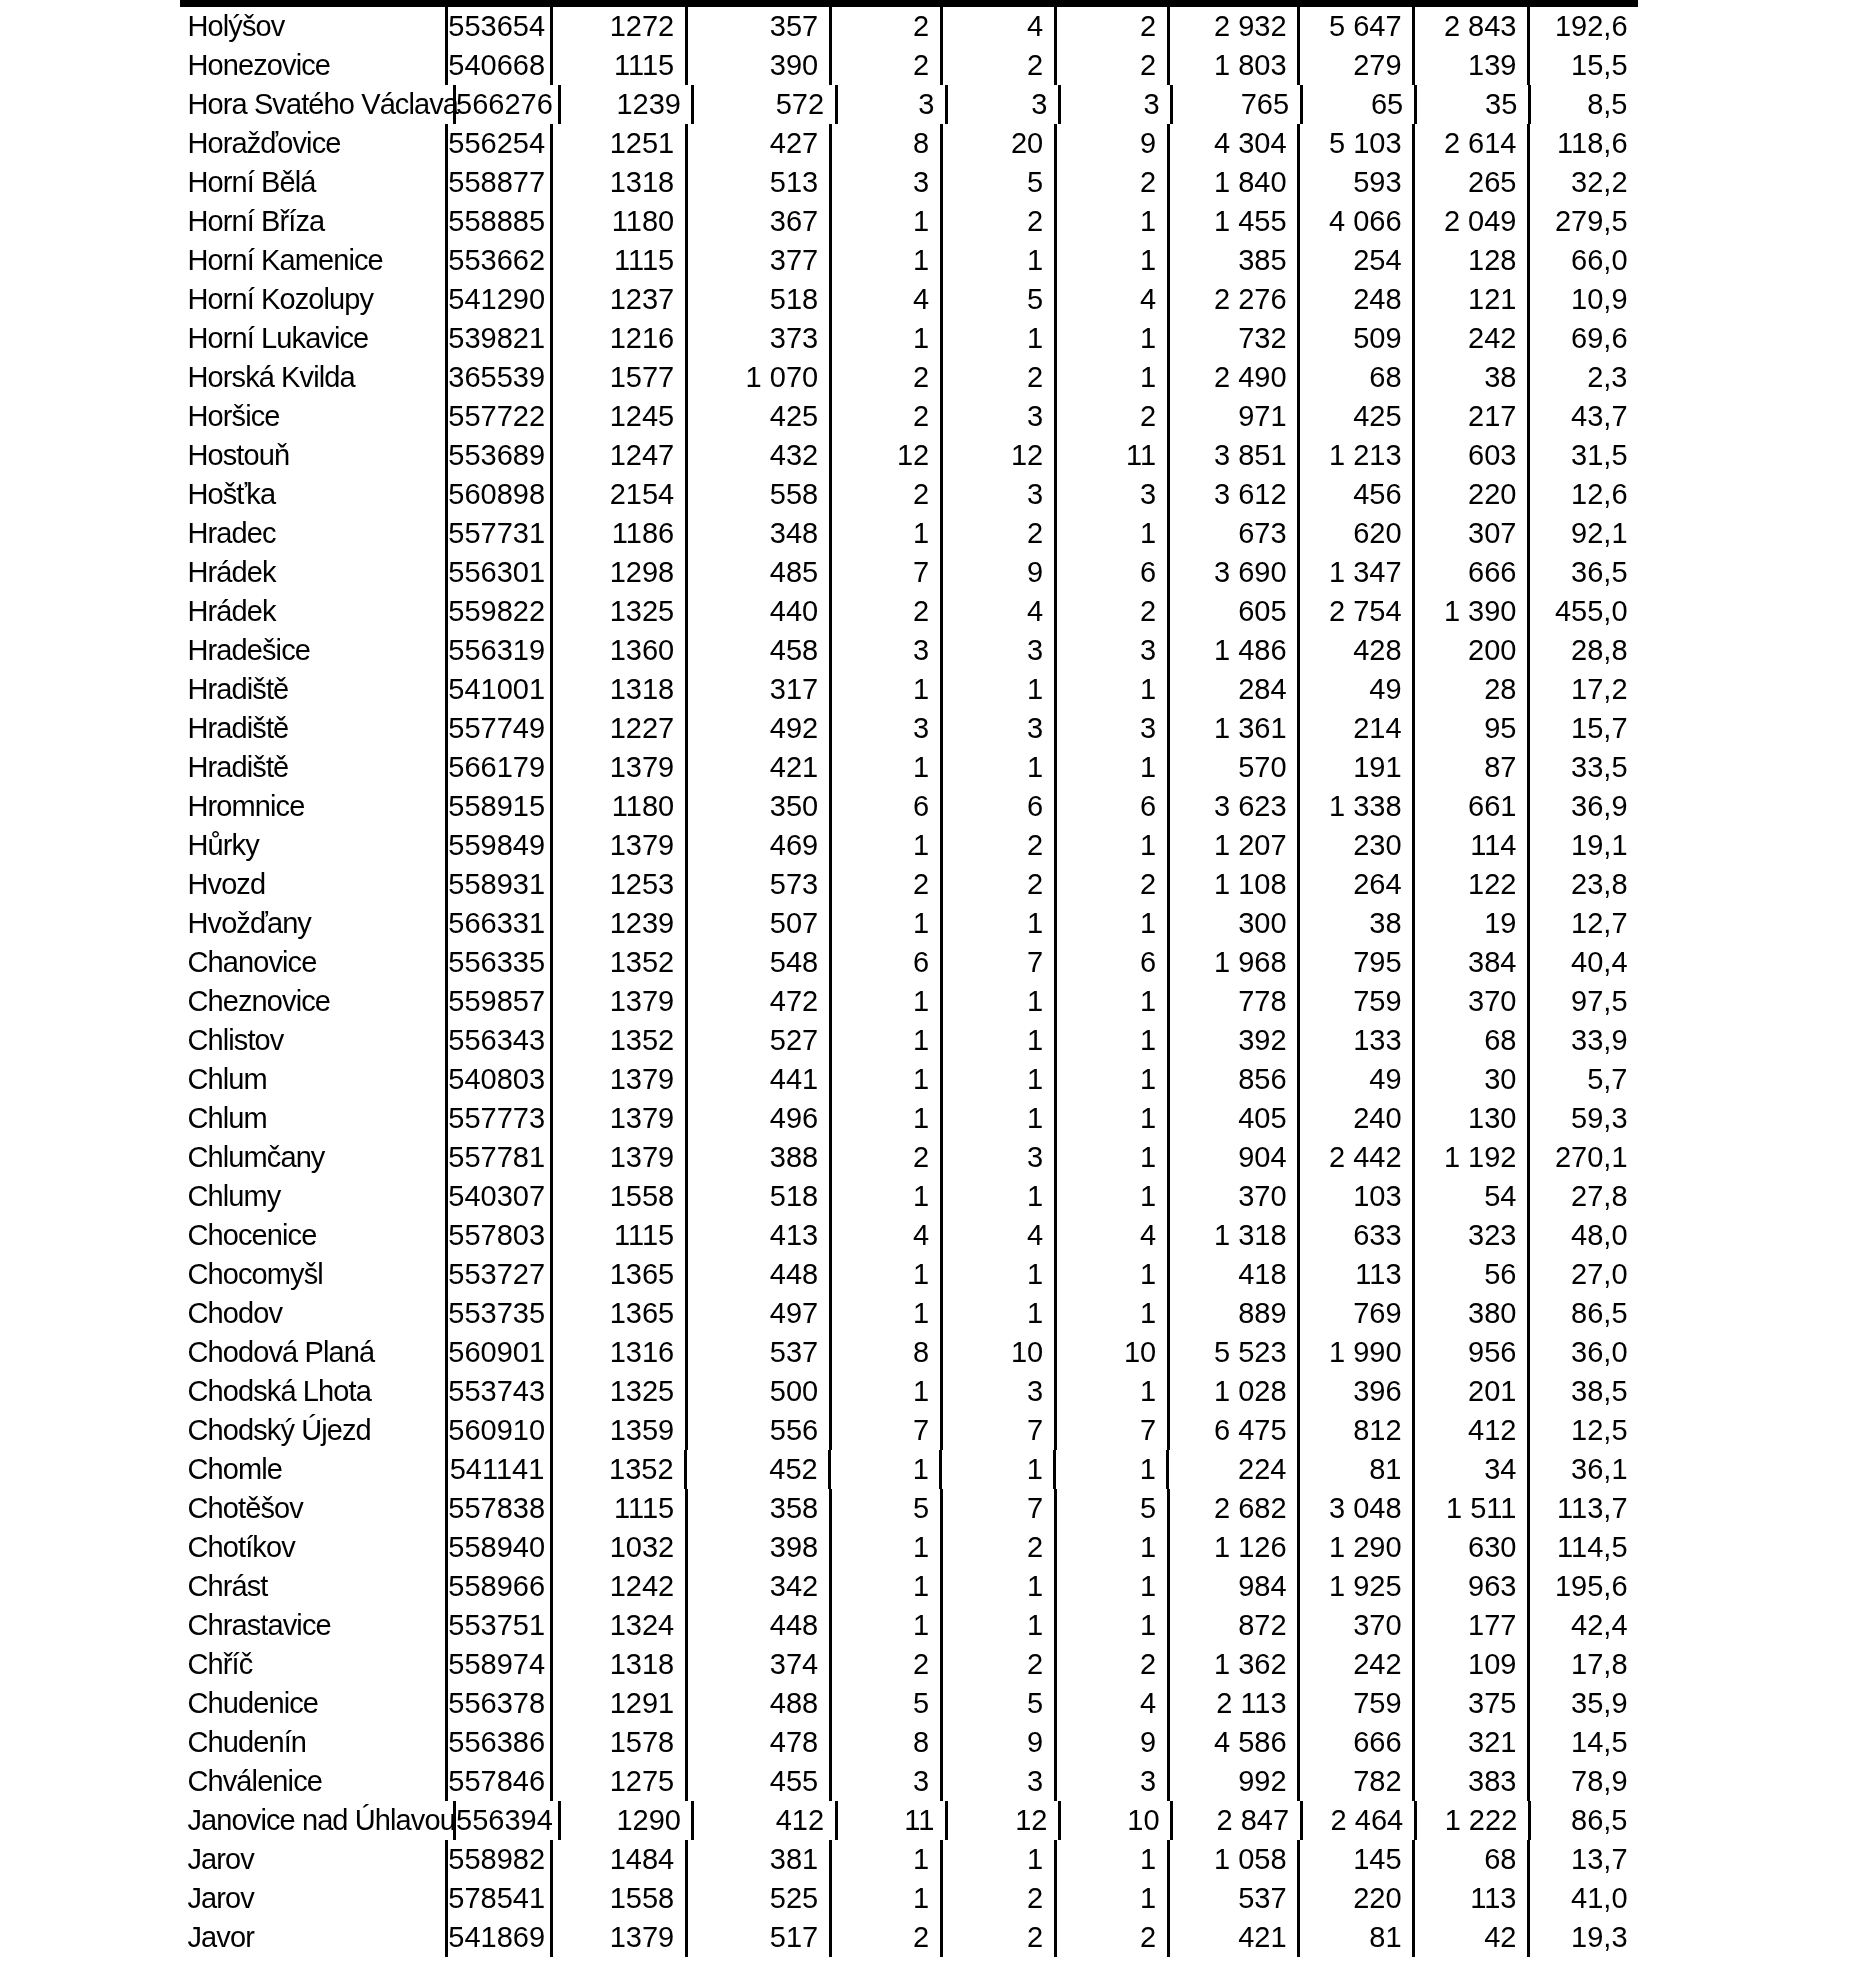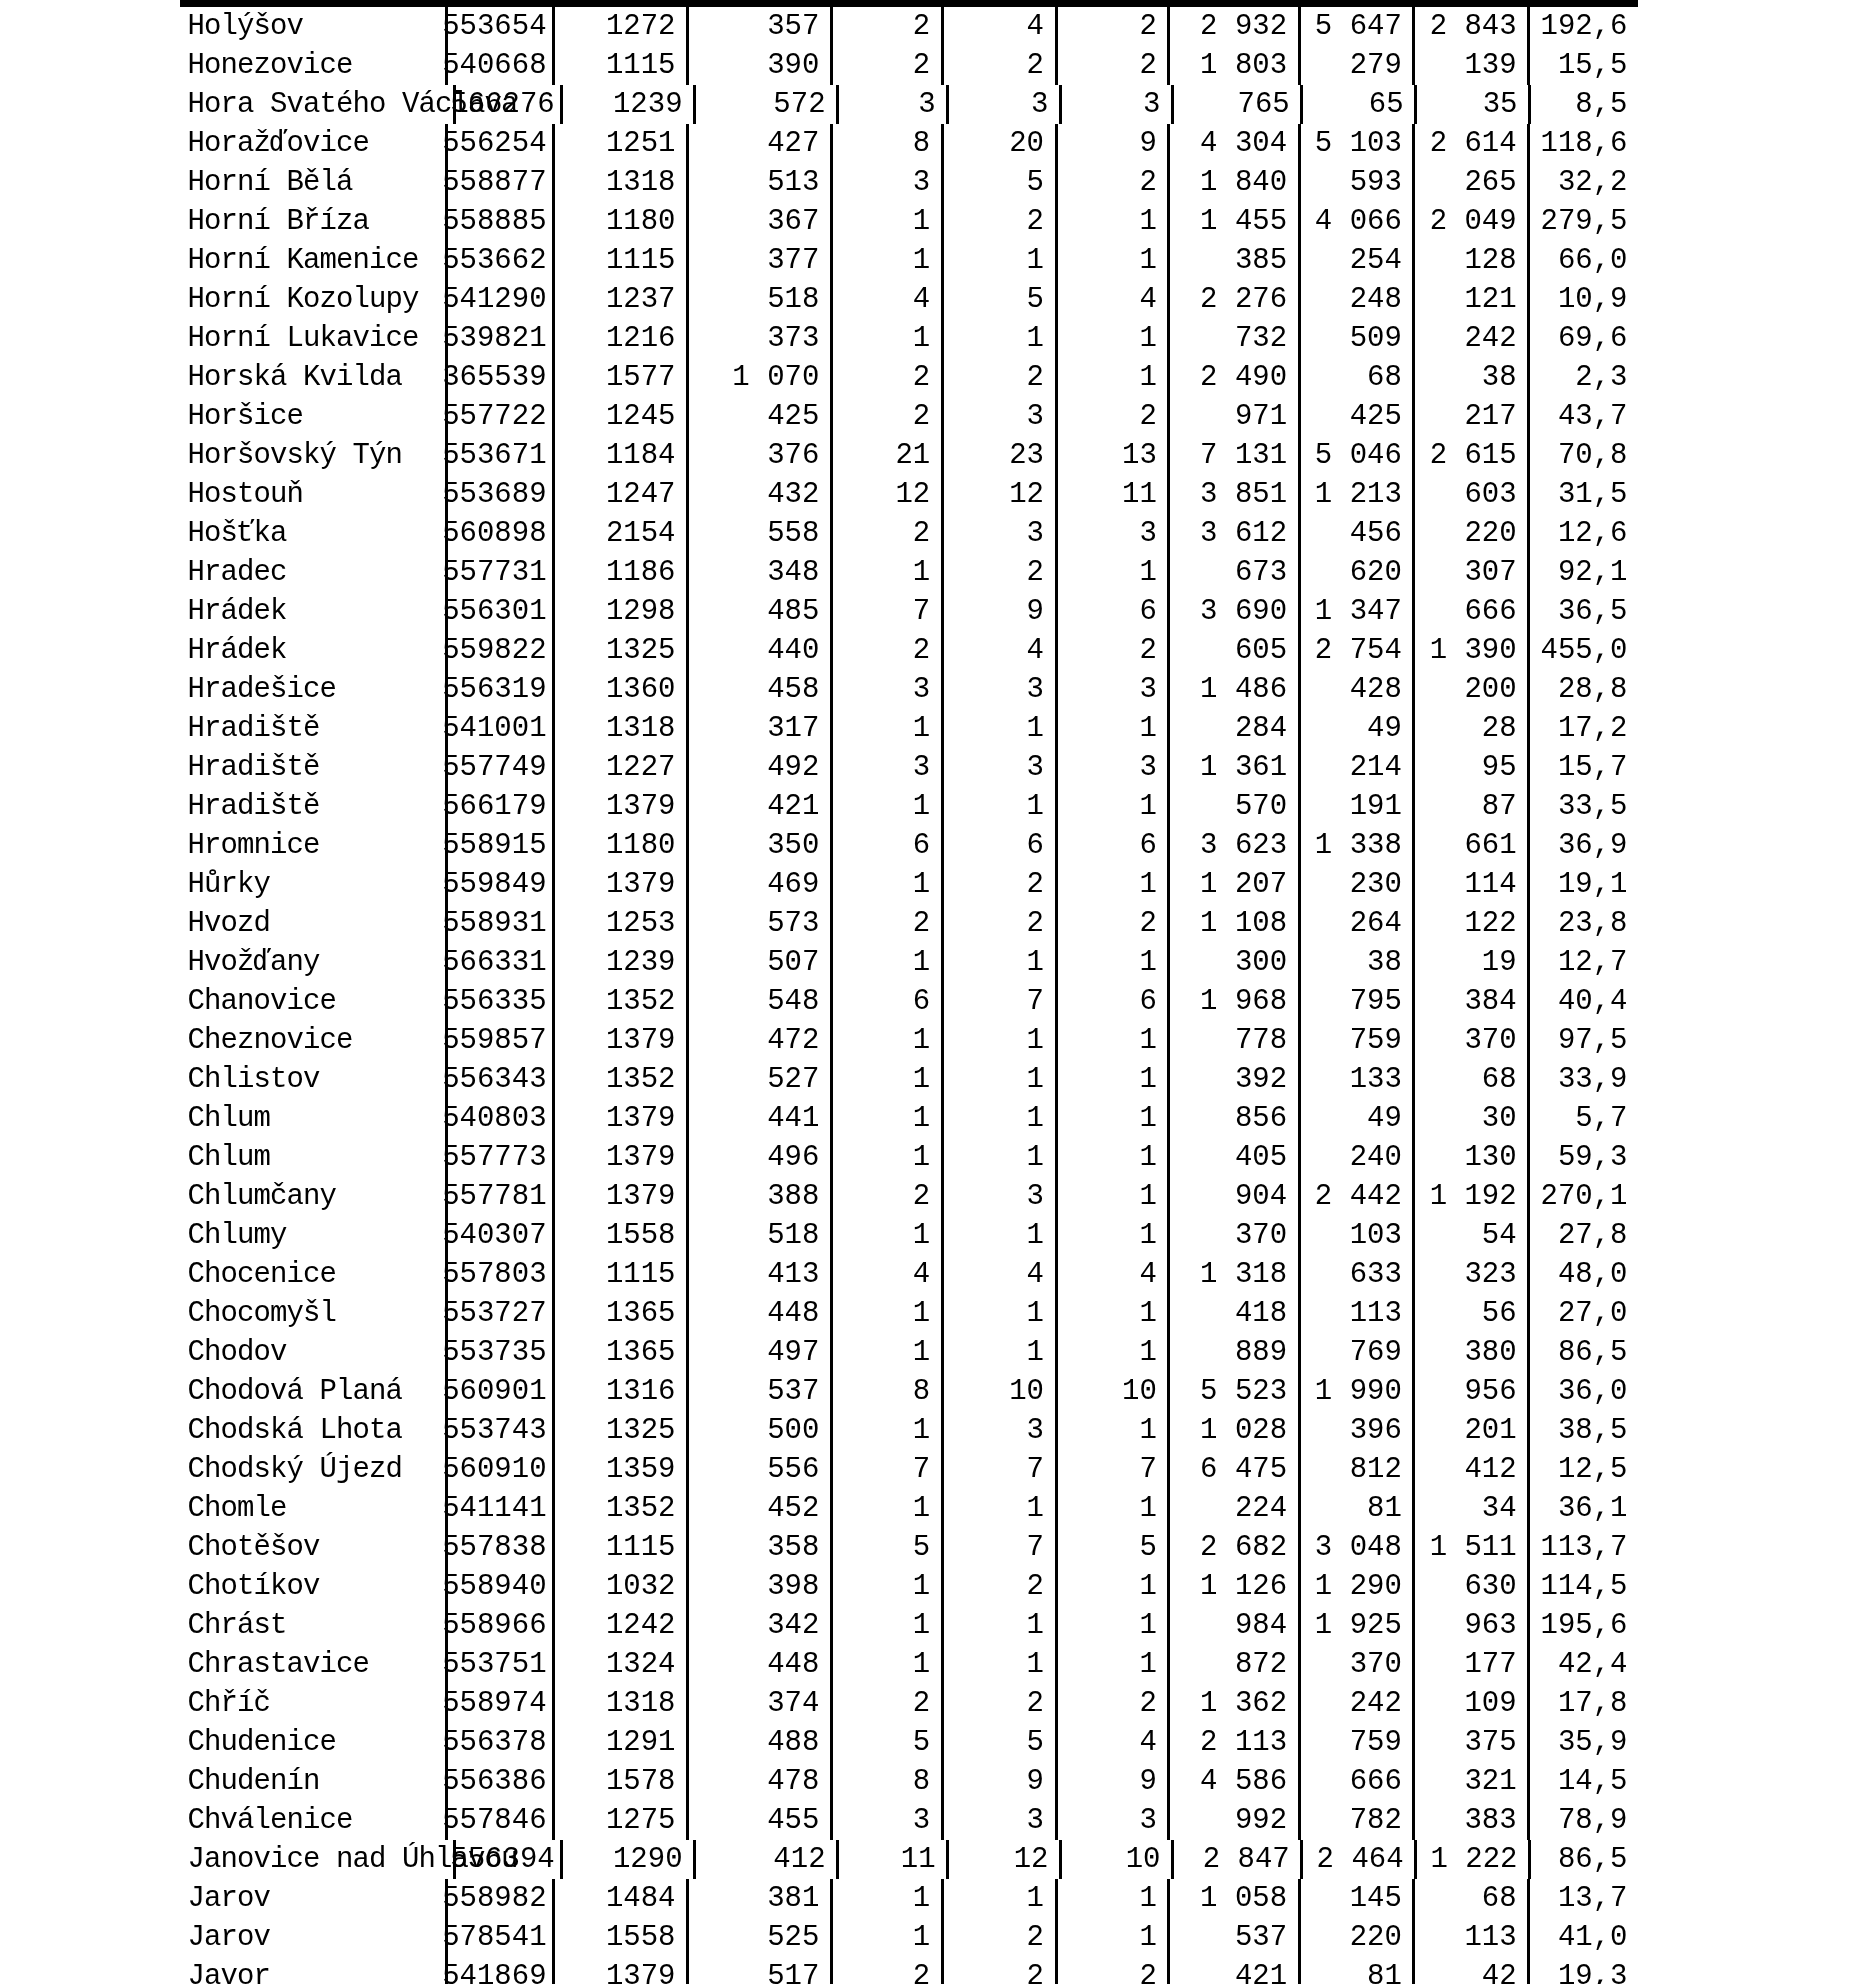--- a/index.html
+++ b/index.html
@@ -25,21 +25,20 @@
   }
   .table {
     position: absolute;
     left: 183px;
     top: 6.8px;
     width: 1455px;
   }
   .row {
     display: flex;
     height: 39px;
-    font-family: Liberation Mono, monospace;
   }
   .cell {
     box-sizing: border-box;
     border-right: 3px solid #000000;
     display: flex;
     align-items: center;
     justify-content: flex-end;
     font-size: 29px;
     line-height: 1;
     white-space: nowrap;
@@ -208,33 +207,20 @@
       <div class="cell c3">425</div>
       <div class="cell c4">2</div>
       <div class="cell c5">3</div>
       <div class="cell c6">2</div>
       <div class="cell c7">971</div>
       <div class="cell c8">425</div>
       <div class="cell c9">217</div>
       <div class="cell c10 last">43,7</div>
     </div>
     <div class="row">
-      <div class="cell c0 name">Horšovský Týn</div>
-      <div class="cell c1 code">553671</div>
-      <div class="cell c2">1184</div>
-      <div class="cell c3">376</div>
-      <div class="cell c4">21</div>
-      <div class="cell c5">23</div>
-      <div class="cell c6">13</div>
-      <div class="cell c7">7 131</div>
-      <div class="cell c8">5 046</div>
-      <div class="cell c9">2 615</div>
-      <div class="cell c10 last">70,8</div>
-    </div>
-    <div class="row">
       <div class="cell c0 name">Hostouň</div>
       <div class="cell c1 code">553689</div>
       <div class="cell c2">1247</div>
       <div class="cell c3">432</div>
       <div class="cell c4">12</div>
       <div class="cell c5">12</div>
       <div class="cell c6">11</div>
       <div class="cell c7">3 851</div>
       <div class="cell c8">1 213</div>
       <div class="cell c9">603</div>

